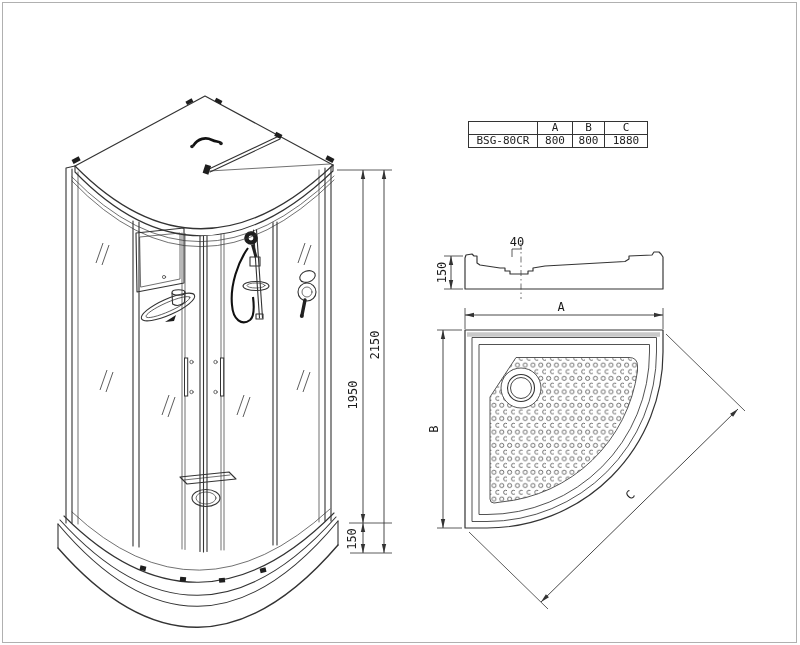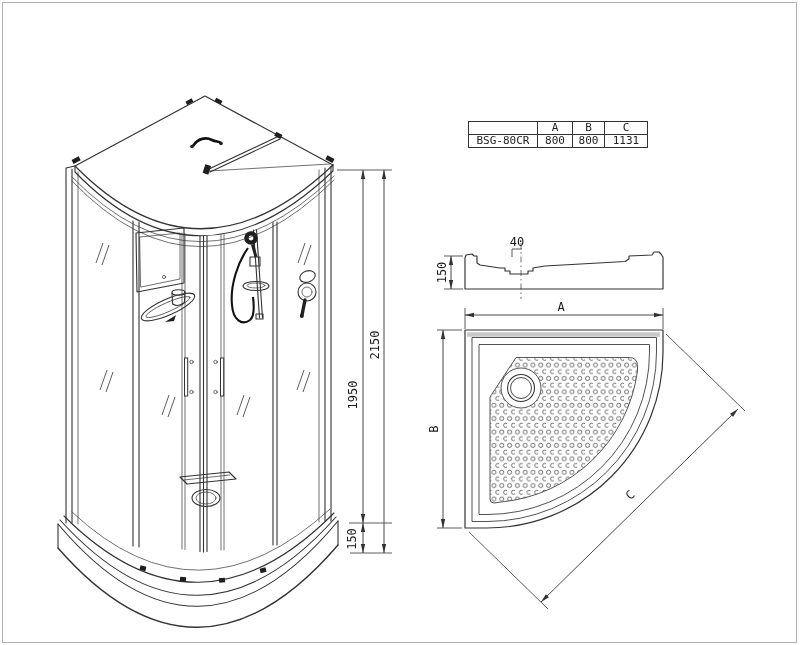--- a/index.html
+++ b/index.html
@@ -202,17 +202,17 @@
       <tr>
         <td class="c-model"></td>
         <td class="c-a">A</td>
         <td class="c-b">B</td>
         <td class="c-c">C</td>
       </tr>
       <tr>
         <td class="c-model">BSG-80CR</td>
         <td class="c-a">800</td>
         <td class="c-b">800</td>
-        <td class="c-c">1131</td>
+        <td class="c-c">1880</td>
       </tr>
     </tbody>
   </table>
 </div>
 
 </body></html>

